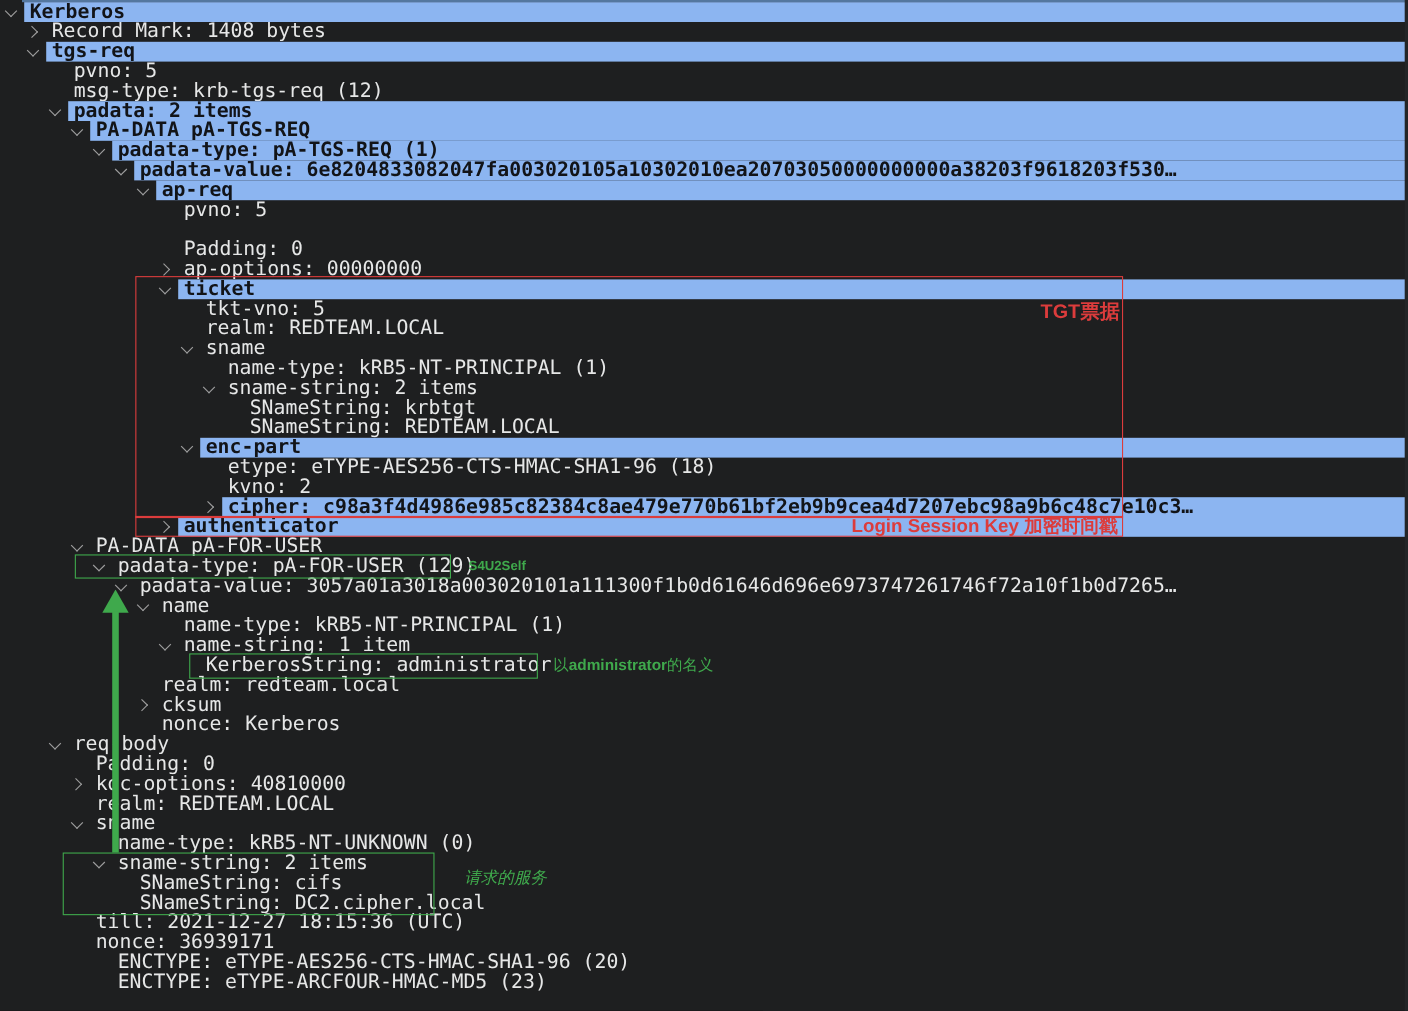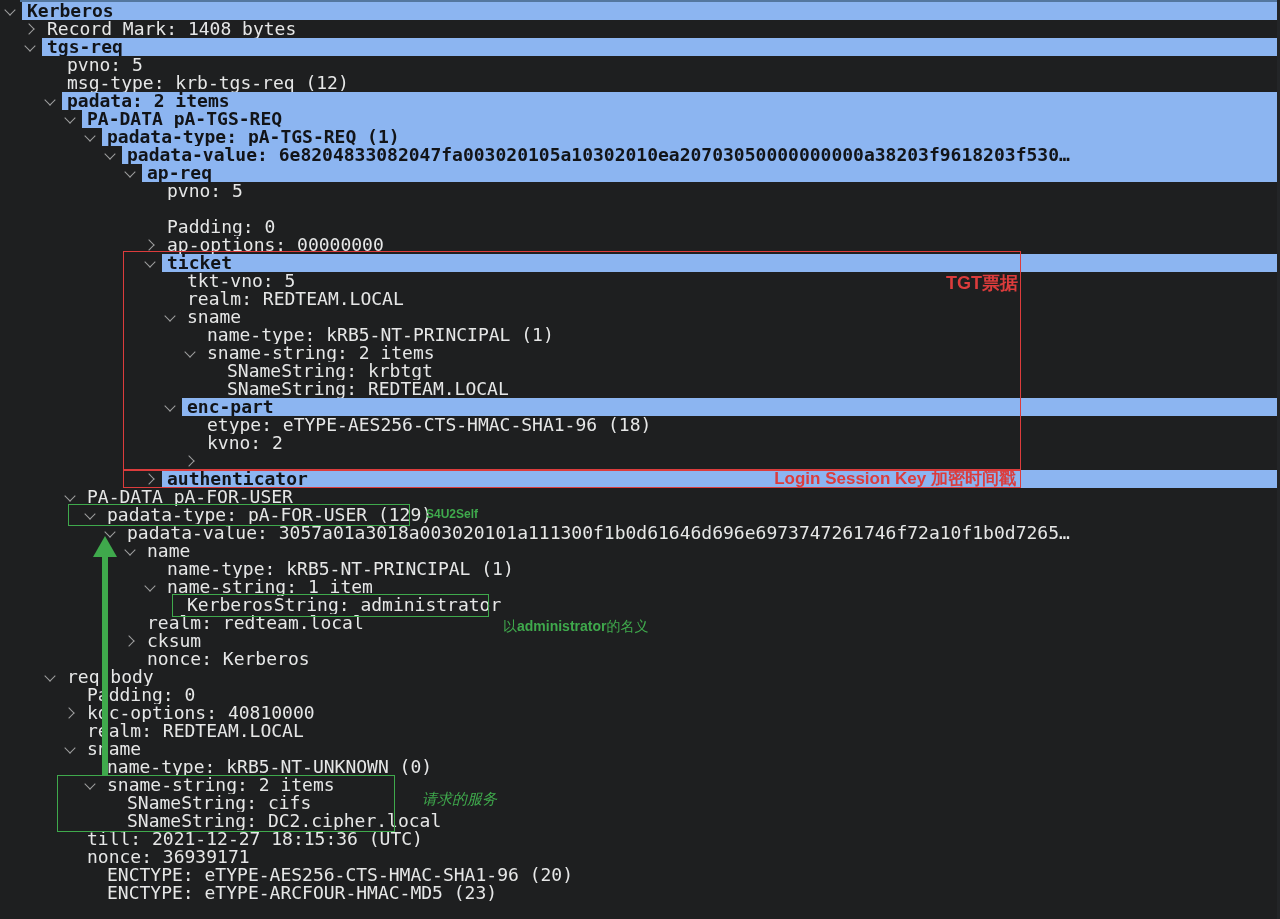--- a/index.html
+++ b/index.html
@@ -43,21 +43,21 @@
   .green-box{border:1px solid var(--green);}
   .red-text{color:var(--red);font-family:"Liberation Sans",sans-serif;font-weight:bold;}
   .green-text{color:var(--green);font-family:"Liberation Sans",sans-serif;}
   #tgt-label{left:930px;top:274px;width:88px;font-size:18px;line-height:18px;text-align:right;}
   #login-label{left:769px;top:470px;width:247px;font-size:17px;line-height:17px;text-align:right;}
   #redbox-ticket{left:123px;top:251px;width:896px;height:218px;}
   #redbox-auth{left:123px;top:469px;width:896px;height:17px;}
   #greenbox-padatatype{left:68px;top:504px;width:340px;height:20px;}
   #s4u2self-label{left:426px;top:504px;font-size:12px;line-height:20px;font-weight:bold;}
   #greenbox-kerberosstring{left:172px;top:594px;width:315px;height:21px;}
-  #impersonate-label{left:503px;top:596px;font-size:14px;line-height:16px;margin-top:22px;}
+  #impersonate-label{left:503px;top:596px;font-size:14px;line-height:16px;}
   #impersonate-label b{font-family:"Liberation Sans",sans-serif;}
   #greenbox-snamestring{left:57px;top:775px;width:336px;height:55px;}
   #service-label{left:422px;top:791px;font-size:15px;line-height:16px;font-style:italic;}
   #arrow-up{position:absolute;left:92px;top:536px;pointer-events:none;}
   #rightedge{position:absolute;top:0;right:0;width:3px;height:919px;background:#232527;}
 </style>
 </head>
 <body>
 
 <div id="screen">
@@ -184,20 +184,21 @@
         <span class="lbl">etype: eTYPE-AES256-CTS-HMAC-SHA1-96 (18)</span>
       </div>
       <div class="row">
         <span class="spacer" style="width: 180px;"></span>
         <span class="chev"></span>
         <span class="lbl">kvno: 2</span>
       </div>
       <div class="row hl">
         <span class="spacer" style="width: 180px;"></span>
         <span class="chev col"></span>
+        <span class="lbl">cipher: c98a3f4d4986e985c82384c8ae479e770b61bf2eb9b9cea4d7207ebc98a9b6c48c7e10c3…</span>
       </div>
       <div class="row hl">
         <span class="spacer" style="width: 140px;"></span>
         <span class="chev col"></span>
         <span class="lbl">authenticator</span>
       </div>
       <div class="row">
         <span class="spacer" style="width: 60px;"></span>
         <span class="chev exp"></span>
         <span class="lbl">PA-DATA pA-FOR-USER</span>

